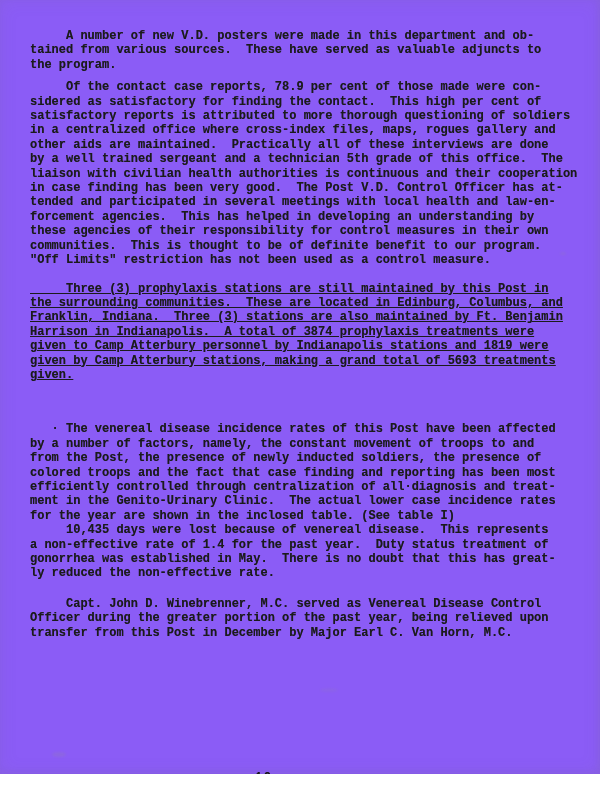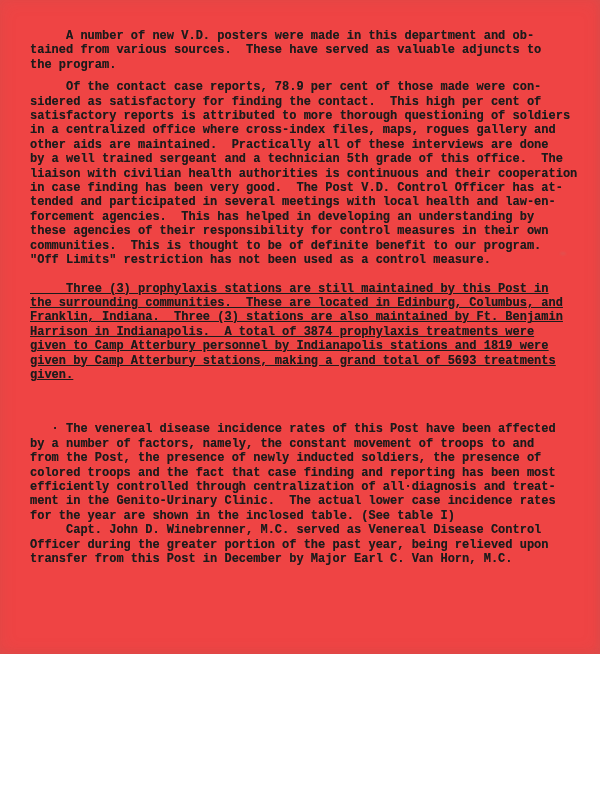--- a/index.html
+++ b/index.html
@@ -3,23 +3,23 @@
 <meta charset="utf-8">
 <style>
   html, body {
     margin: 0;
     padding: 0;
     background: #ffffff;
   }
   #scan-root {
     position: relative;
     width: 600px;
-    height: 654px;
+    height: 774px;
     overflow: hidden;
-    background: #ef4444;
+    background: #8b5cf6;
     box-shadow: inset 0 0 18px rgba(120,115,105,0.10), inset -2px -2px 6px rgba(120,115,105,0.08);
     font-family: "Liberation Mono", "DejaVu Sans Mono", monospace;
   }
   .text-block {
     position: absolute;
     top: 29px;
     left: 30px;
     right: 18px;
     color: #1b1b1b;
   }
@@ -89,20 +89,24 @@
 given to Camp Atterbury personnel by Indianapolis stations and 1819 were
 given by Camp Atterbury stations, making a grand total of 5693 treatments
 given.</p>
     <p class="para gap-4">   · The venereal disease incidence rates of this Post have been affected
 by a number of factors, namely, the constant movement of troops to and
 from the Post, the presence of newly inducted soldiers, the presence of
 colored troops and the fact that case finding and reporting has been most
 efficiently controlled through centralization of all·diagnosis and treat-
 ment in the Genito-Urinary Clinic.  The actual lower case incidence rates
 for the year are shown in the inclosed table. (See table I)</p>
+    <p class="para gap-5">     10,435 days were lost because of venereal disease.  This represents
+a non-effective rate of 1.4 for the past year.  Duty status treatment of
+gonorrhea was established in May.  There is no doubt that this has great-
+ly reduced the non-effective rate.</p>
     <p class="para">     Capt. John D. Winebrenner, M.C. served as Venereal Disease Control
 Officer during the greater portion of the past year, being relieved upon
 transfer from this Post in December by Major Earl C. Van Horn, M.C.</p>
   </div>
 
   <div class="page-number">- 10 -</div>
 
   <div class="smudge s1"></div>
   <div class="smudge s2"></div>
   <div class="smudge s3"></div>

